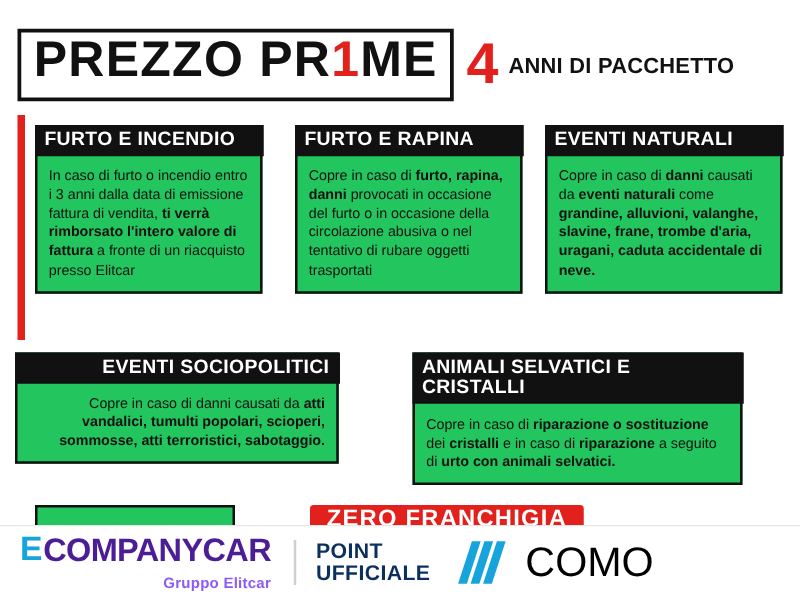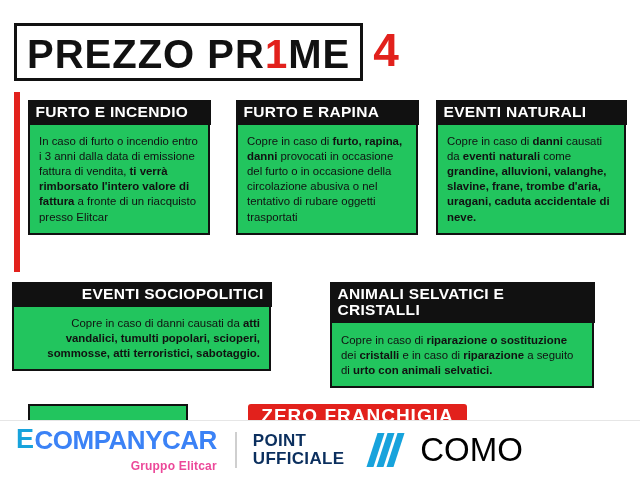--- a/index.html
+++ b/index.html
@@ -25,21 +25,21 @@
     align-items: center;
   }
   .title-box {
     position: relative;
     margin-left: 14px;
     border: 3px solid #111111;
     background: #ffffff;
     padding: 2px 10px 4px 10px;
     height: 58px;
     display: flex;
-    align-items: flex-end;
+    align-items: flex-start;
   }
   .title-text {
     font-size: 40px;
     font-weight: bold;
     letter-spacing: 1px;
     color: #111111;
     font-family: "Liberation Sans", sans-serif;
     line-height: 1;
     white-space: nowrap;
   }
@@ -147,25 +147,25 @@
     letter-spacing: -0.5px;
     color: #0b2f5e;
     line-height: 1;
   }
   .logo-e {
     color: #17a3dc;
     font-size: 27px;
     font-weight: bold;
     margin-right: 1px;
   }
-  .logo-main .blue { color: #3b82f6; }
+  .logo-main .blue { color: #4c1d95; }
   .logo-sub {
     font-size: 12px;
     font-weight: bold;
-    color: #ec4899;
+    color: #8b5cf6;
     margin-top: 6px;
     letter-spacing: 0.2px;
   }
   .divider {
     width: 2px;
     height: 36px;
     background: #cfcfcf;
     margin: 0 16px 0 18px;
   }
   .point-uff {
@@ -199,20 +199,21 @@
 <body>
 
 <div class="page">
 
   <div class="header">
     <div class="title-box">
       <div class="title-text"><span>PREZZO PR</span><span class="red-one">1</span><span>ME</span></div>
     </div>
     <div class="big-number">4</div>
     <div class="header-sub">
+      <div>ANNI DI PACCHETTO</div>
     </div>
   </div>
 
   <div class="red-bar"></div>
 
   <div class="card" id="card-furto-incendio">
     <div class="card-head">FURTO E INCENDIO</div>
     <div class="card-body">
       In caso di furto o incendio entro i 3 anni dalla data di emissione fattura di vendita, <b>ti verrà rimborsato l'intero valore di fattura</b> a fronte di un riacquisto presso Elitcar
     </div>

